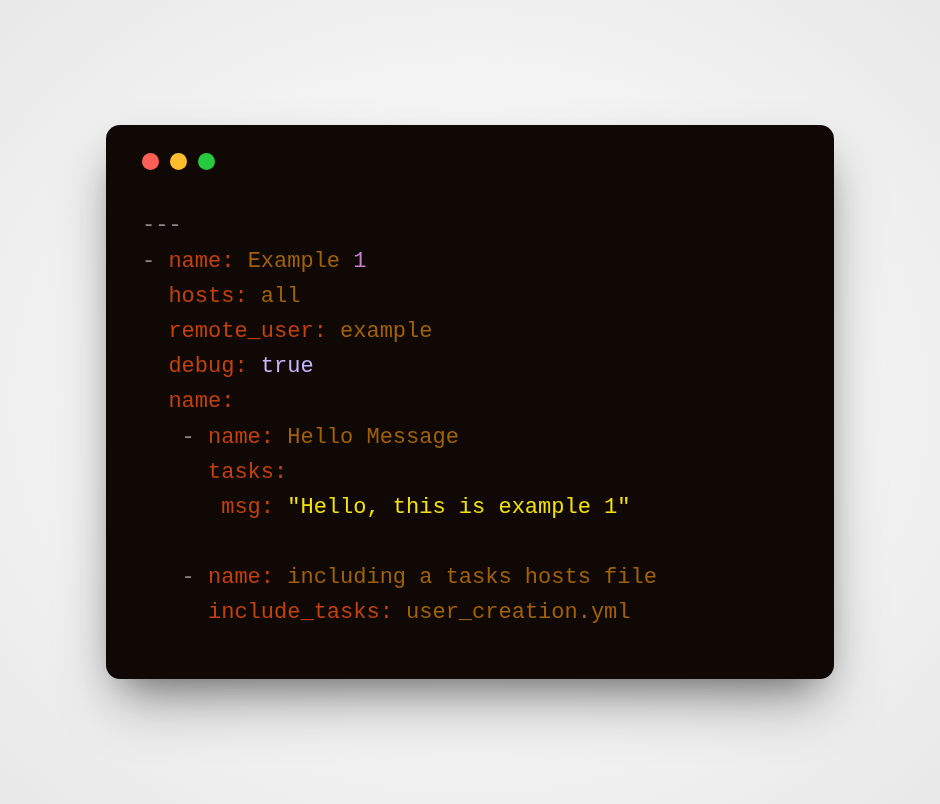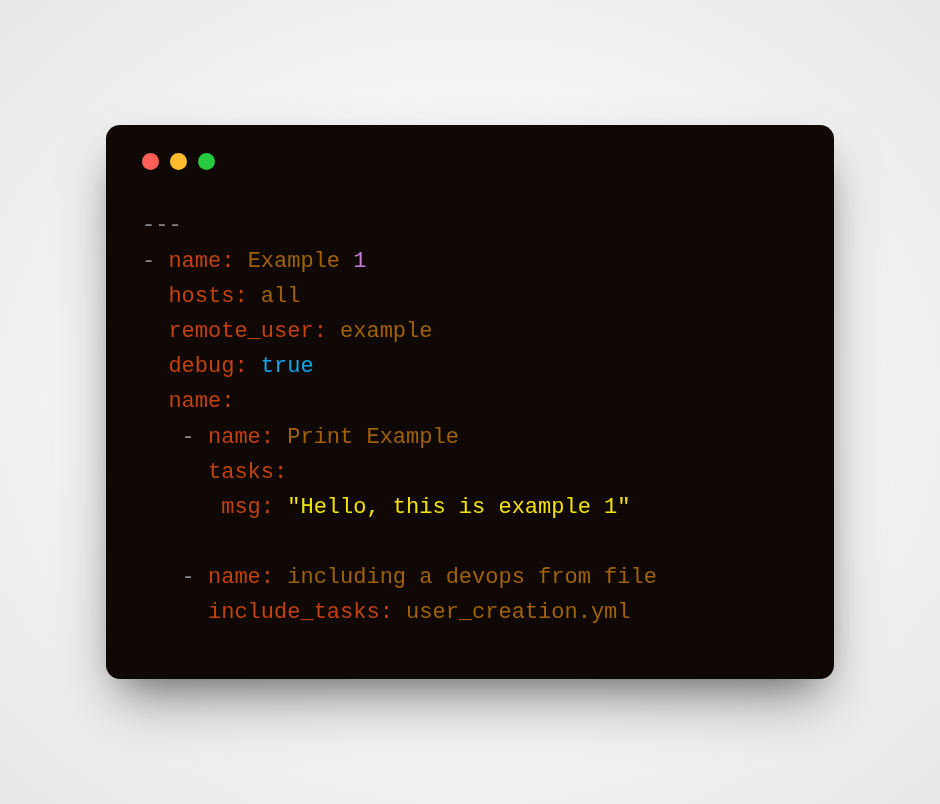--- a/index.html
+++ b/index.html
@@ -44,40 +44,40 @@
 
     .code {
       font-size: 22px;
       line-height: 1.6;
       white-space: pre;
       color: #aaa;
     }
 
     .key { color: #c2410c; }
     .str { color: #a16207; }
-    .bool { color: #0ea5e9; }
+    .bool { color: #c4b5fd; }
     .num { color: #c77dd1; }
     .qstr { color: #f2e205; }
     .dash { color: #888; }
     .yaml-head { color: #888; }
   </style>
 </head>
 <body>
 
 <div class="terminal">
   <div class="titlebar">
     <div class="dot dot-red"></div>
     <div class="dot dot-yellow"></div>
     <div class="dot dot-green"></div>
   </div>
   <div class="code"><span class="yaml-head">---</span>
 <span class="dash">- </span><span class="key">name:</span> <span class="str">Example </span><span class="num">1</span>
   <span class="key">hosts:</span> <span class="str">all</span>
   <span class="key">remote_user:</span> <span class="str">example</span>
   <span class="key">debug:</span> <span class="bool">true</span>
   <span class="key">name:</span>
-   <span class="dash">- </span><span class="key">name:</span> <span class="str">Print Example</span>
+   <span class="dash">- </span><span class="key">name:</span> <span class="str">Hello Message</span>
      <span class="key">tasks:</span>
       <span class="key">msg:</span> <span class="qstr">"Hello, this is example 1"</span>
 
-   <span class="dash">- </span><span class="key">name:</span> <span class="str">including a devops from file</span>
+   <span class="dash">- </span><span class="key">name:</span> <span class="str">including a tasks hosts file</span>
      <span class="key">include_tasks:</span> <span class="str">user_creation.yml</span></div>
 </div>
 
 </body></html>

